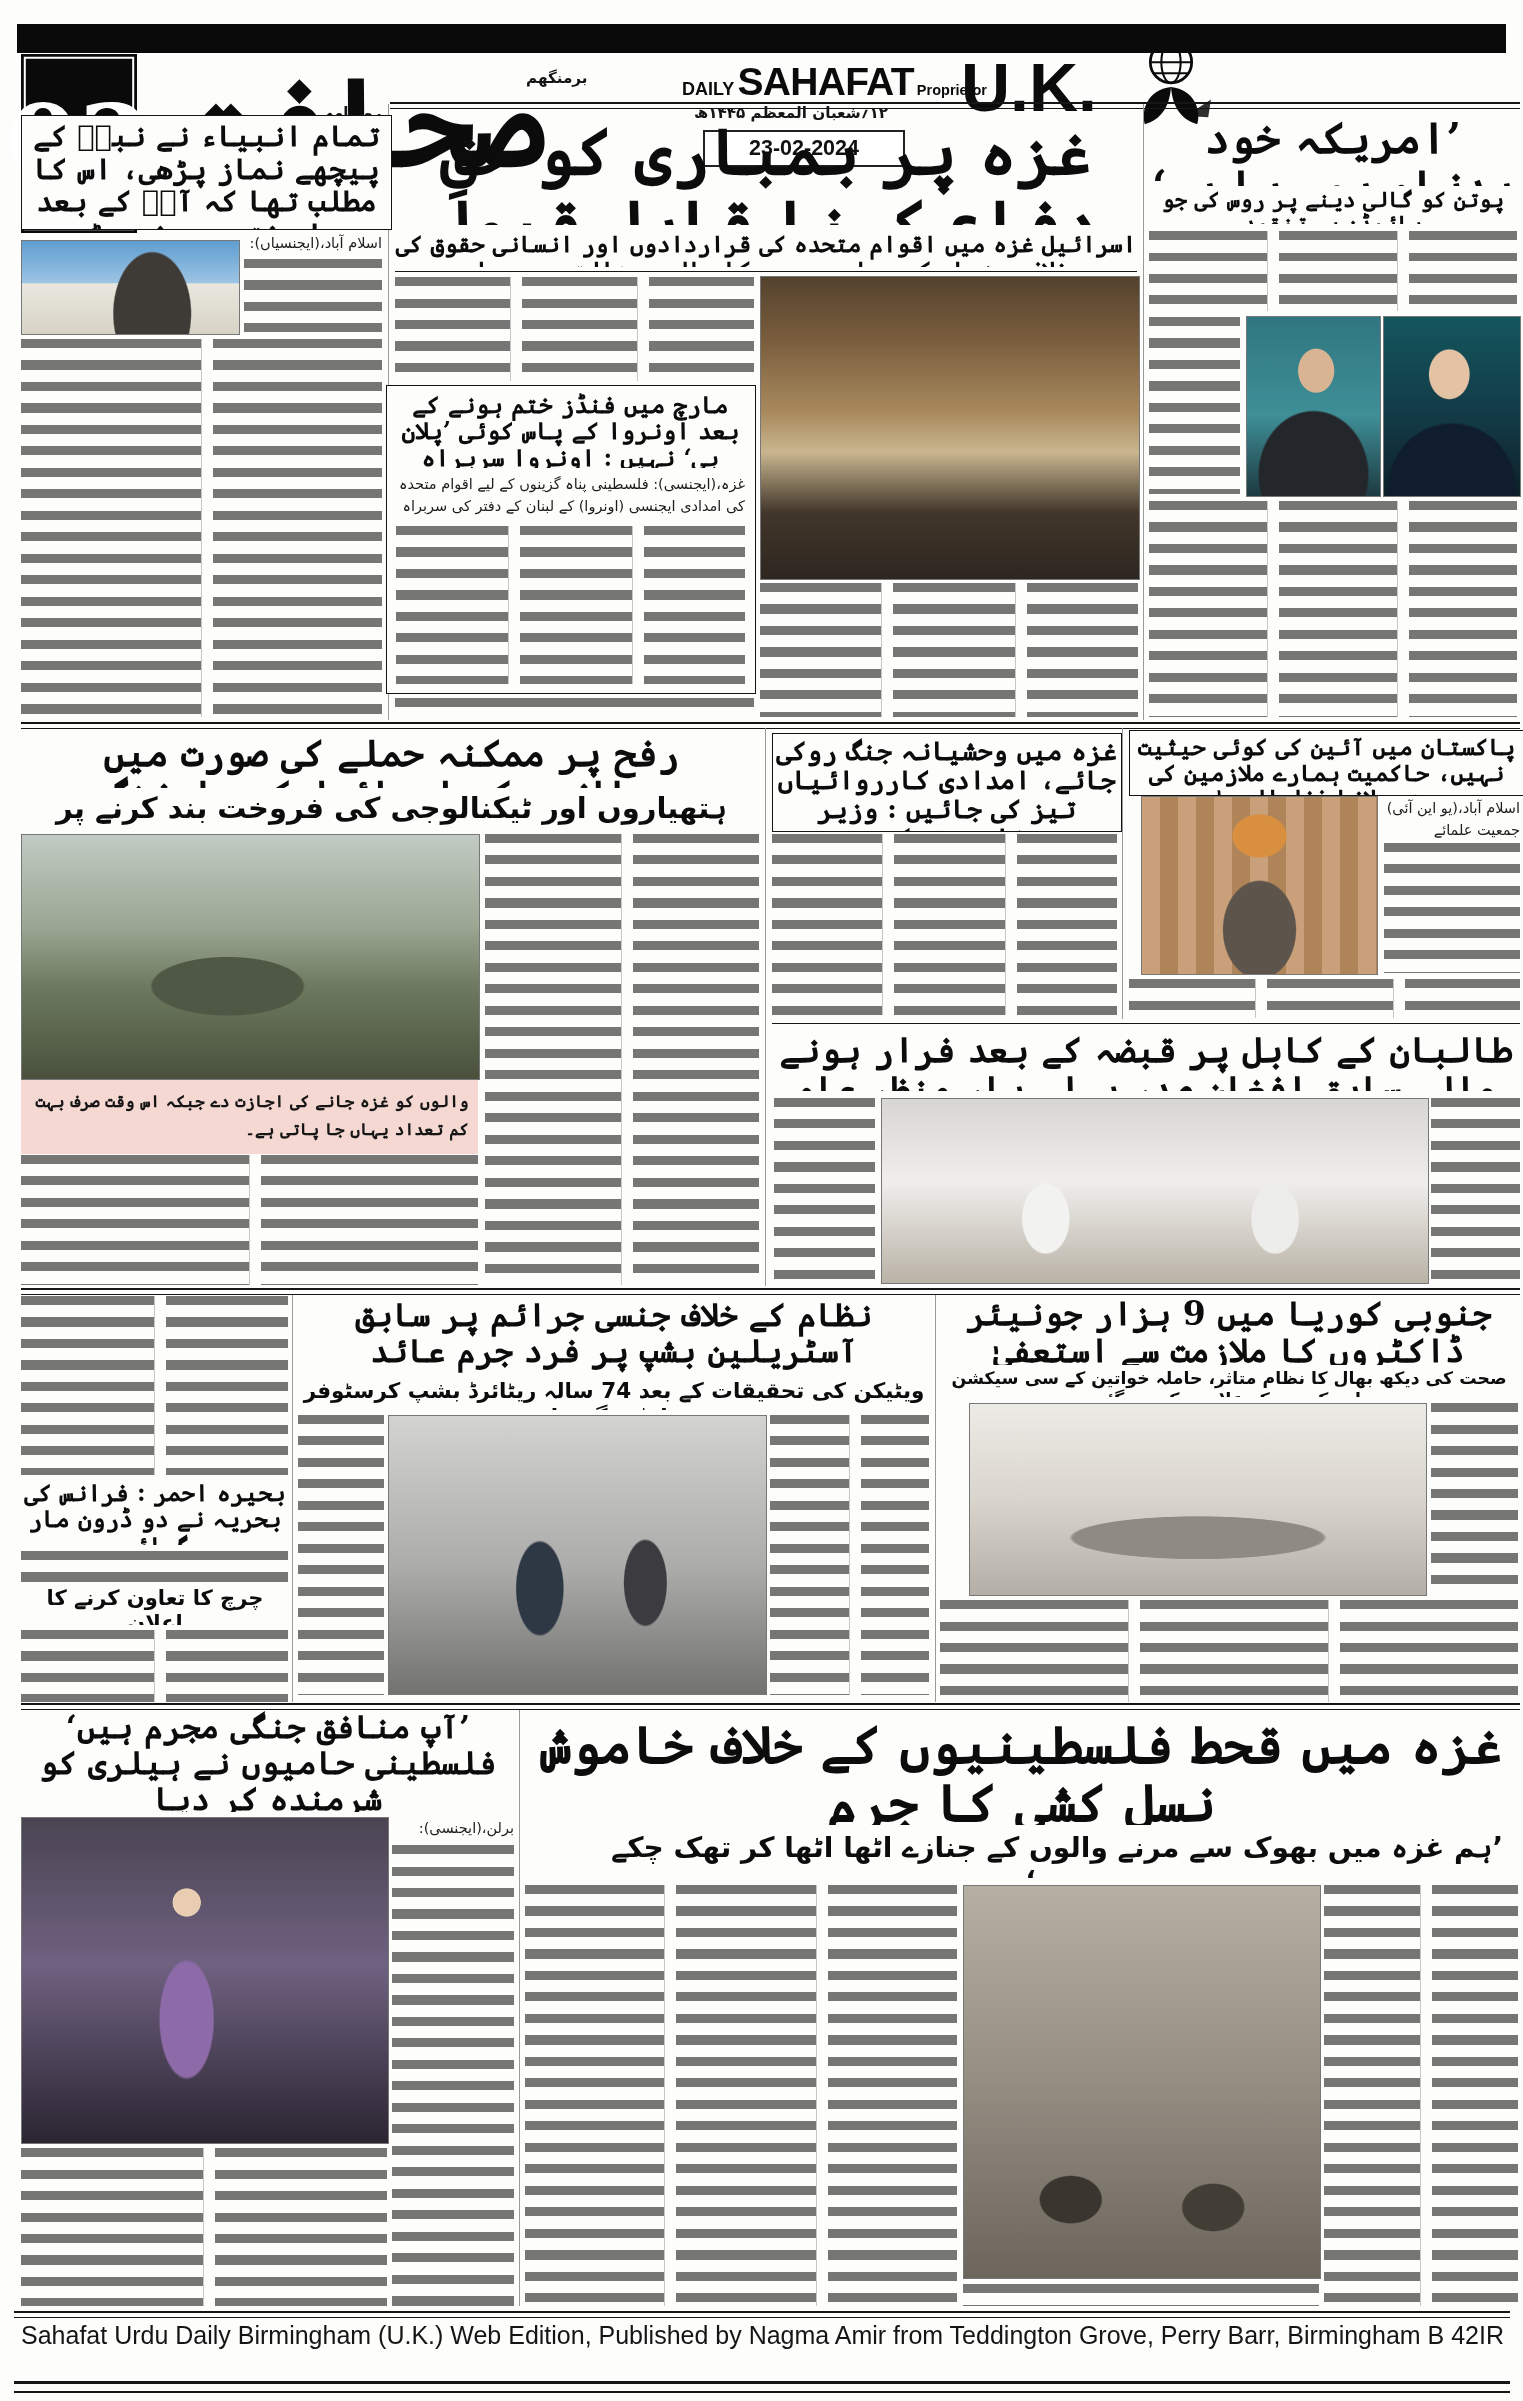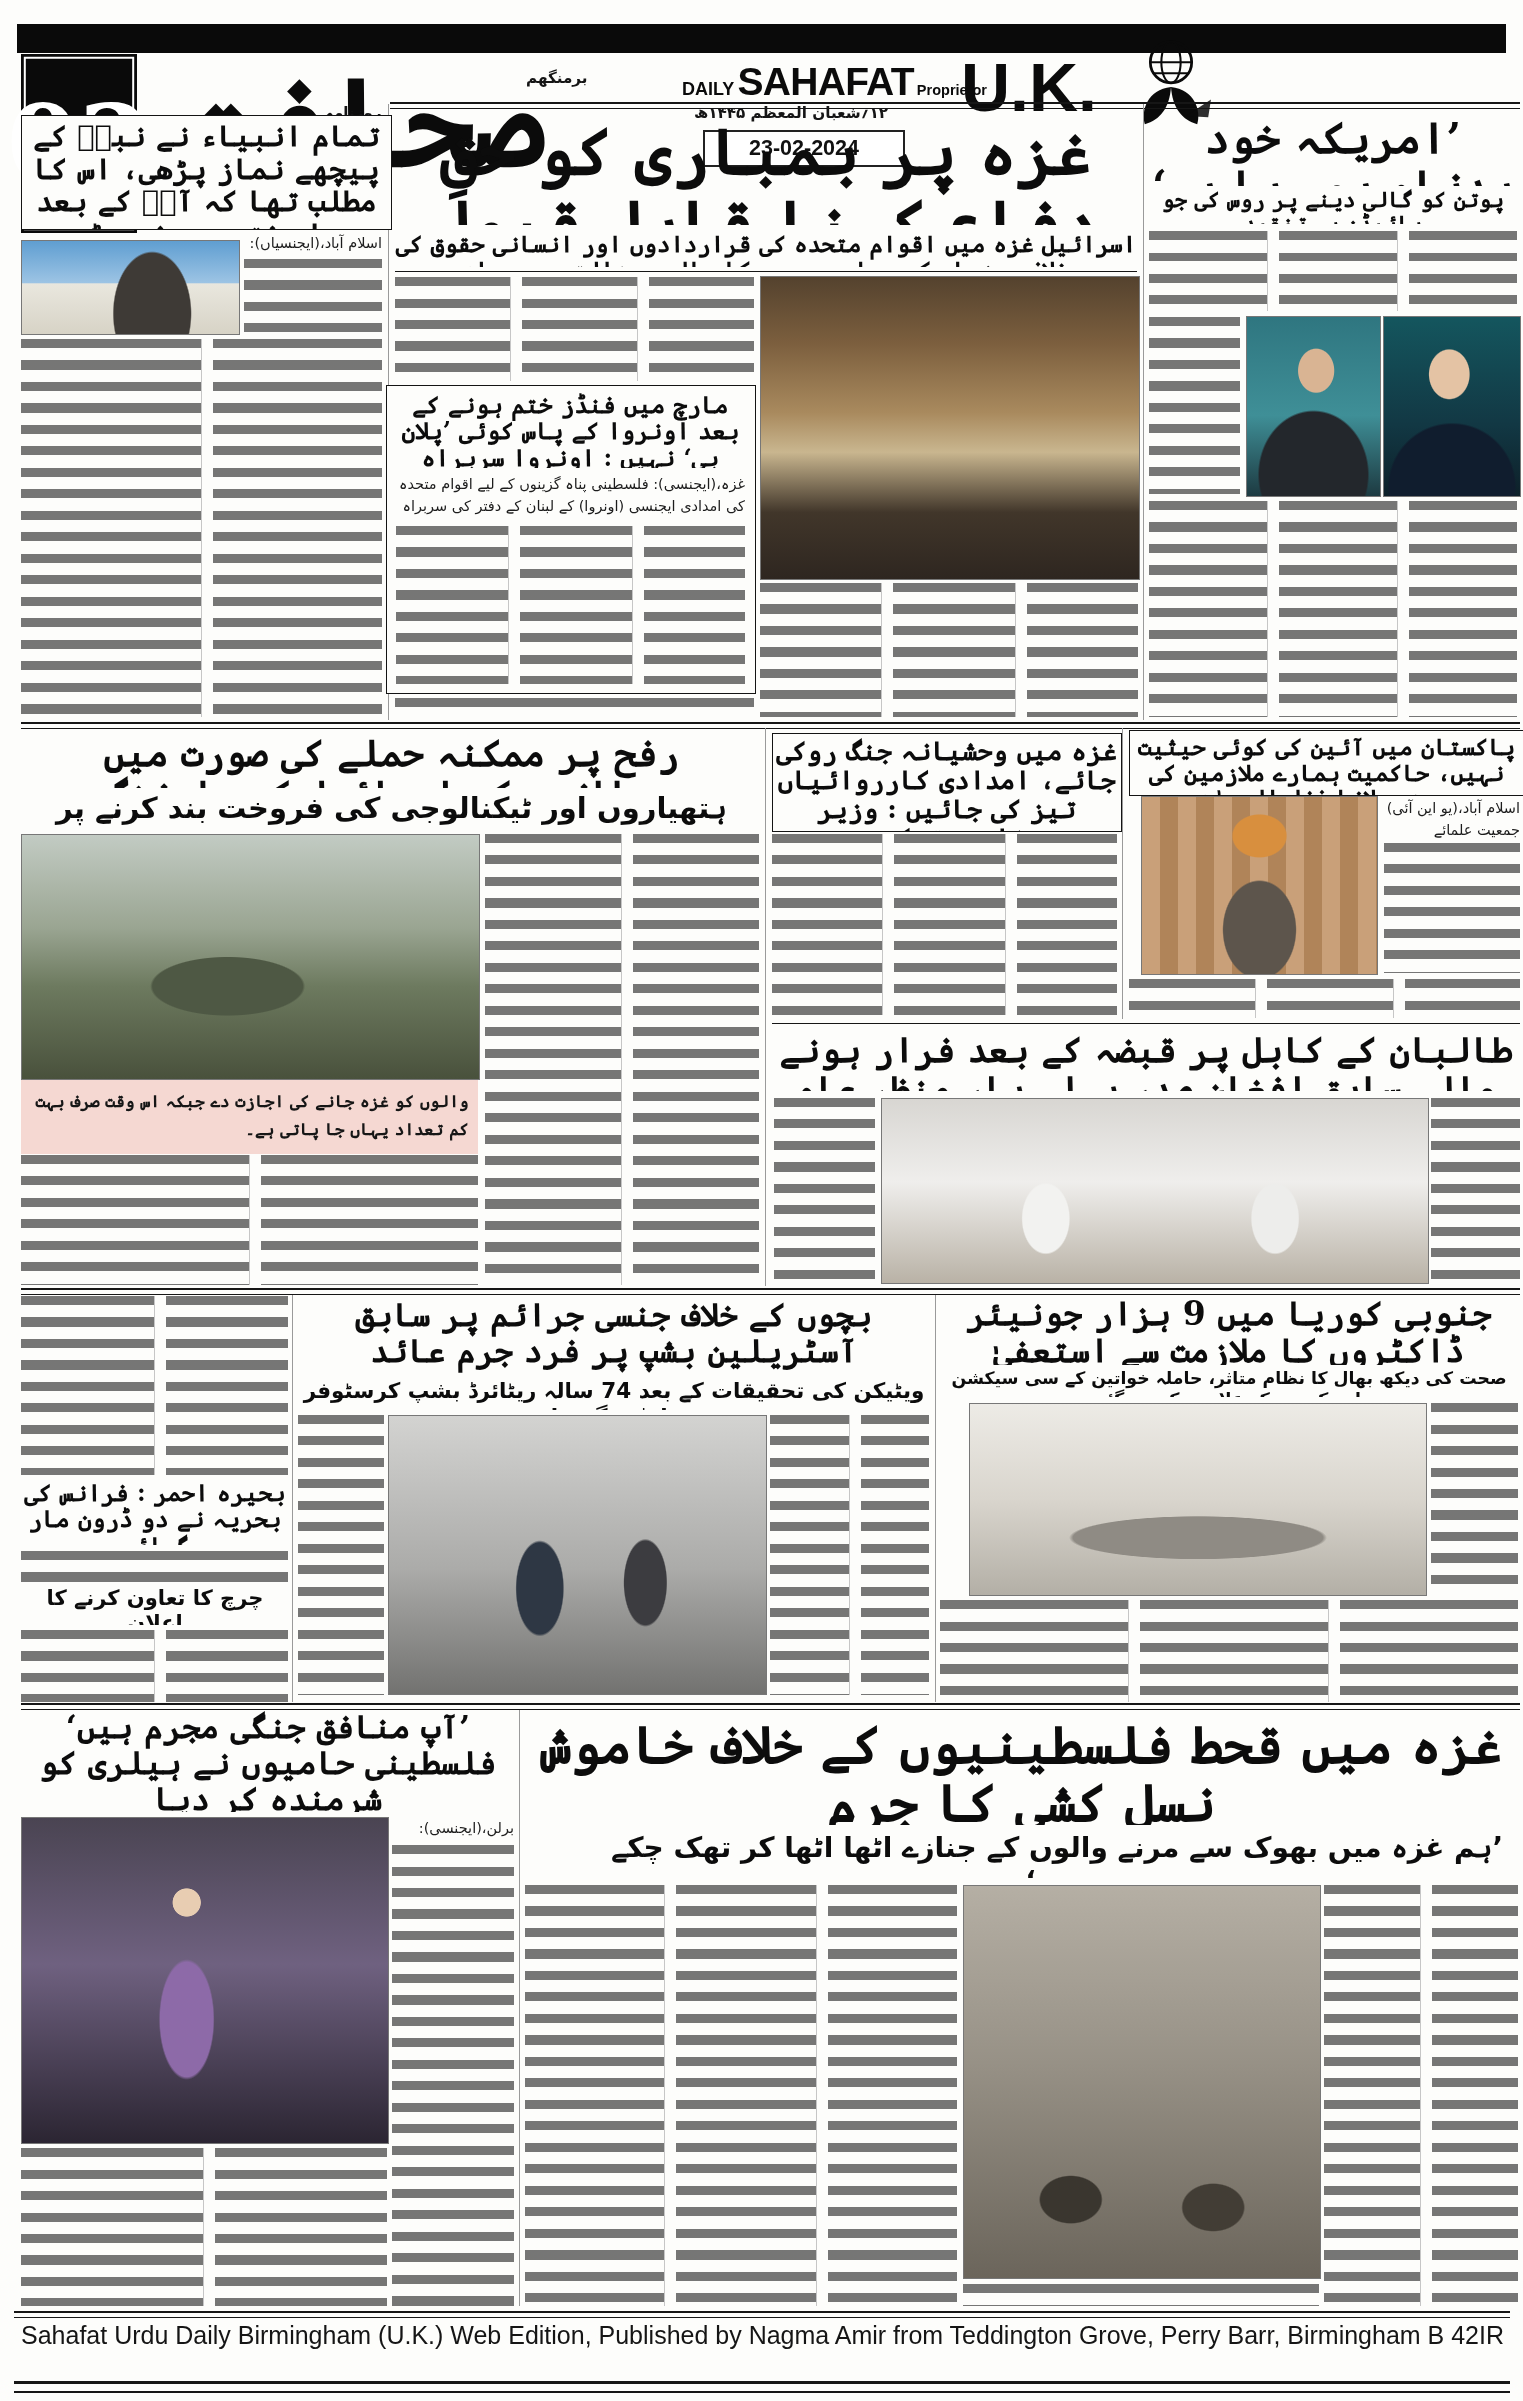--- a/index.html
+++ b/index.html
@@ -242,21 +242,21 @@
         <div class="col"></div>
       </div>
     <div class="hlsans abs" style="left:23.5px;top:1586px;width:263px;height:39px;font-size:21px;">چرچ کا تعاون کرنے کا اعلان</div>
     <div class="cols" style="left:21px;top:1630px;width:267px;height:72px;">
       <div class="col"></div>
       <div class="col"></div>
     </div>
   </section>
 
   <section>
-    <div class="hl abs" style="left:298px;top:1298px;width:632px;height:78px;font-size:32px;">بچوں کے خلاف جنسی جرائم پر سابق آسٹریلین بشپ پر فرد جرم عائد</div>
+    <div class="hl abs" style="left:298px;top:1298px;width:632px;height:78px;font-size:32px;">نظام کے خلاف جنسی جرائم پر سابق آسٹریلین بشپ پر فرد جرم عائد</div>
     <div class="hlsans abs" style="left:298px;top:1378px;width:632px;height:32px;font-size:21.5px;">ویٹیکن کی تحقیقات کے بعد 74 سالہ ریٹائرڈ بشپ کرسٹوفر سانڈرز گرفتار</div>
     <div class="cols" style="left:298px;top:1415px;width:86px;height:280px;">
         <div class="col"></div>
       </div>
     <div class="ph p-bishop" style="left:388px;top:1415px;width:377px;height:278px;"></div>
     <div class="cols" style="left:770px;top:1415px;width:159px;height:280px;">
       <div class="col"></div>
       <div class="col"></div>
     </div>
   </section>

